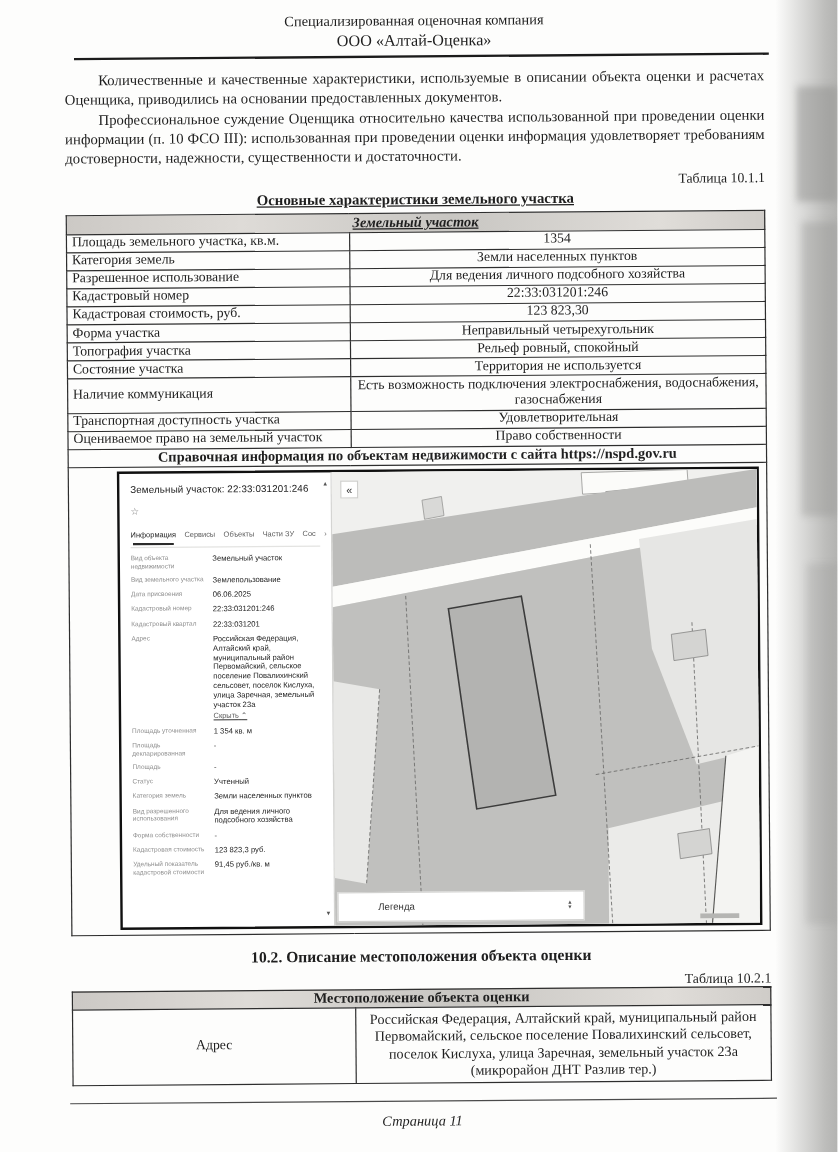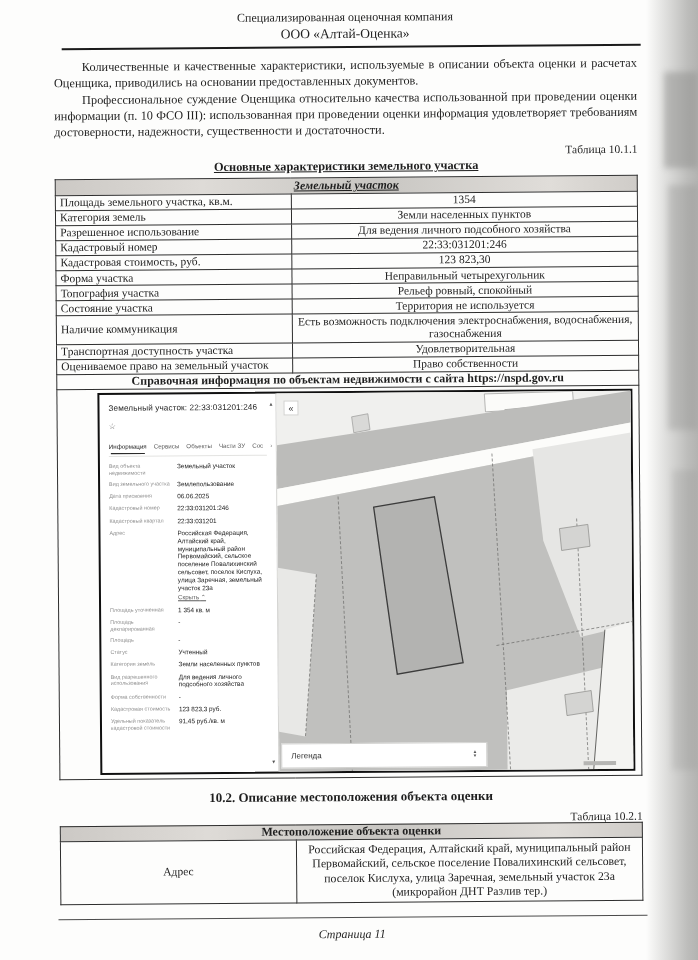--- a/index.html
+++ b/index.html
@@ -50,21 +50,21 @@
   .pscroll-up{position:absolute;top:4px;right:2px;font-size:5px;color:#555;}
   .pscroll-dn{position:absolute;bottom:3px;right:2px;font-size:5px;color:#555;}
 
   .mapwrap{flex:1;position:relative;background:#e7e7e5;}
   .mapwrap svg{display:block;width:100%;height:100%;}
   .collapse-btn{position:absolute;top:7px;left:7px;width:15px;height:15px;background:#fff;border:0.5px solid #cfcfcd;
       font-size:9px;line-height:14px;text-align:center;color:#333;box-sizing:border-box;}
   .legendbar{position:absolute;left:2px;bottom:3px;width:206px;height:25px;background:#fff;
       border:0.5px solid #d2d2d0;box-sizing:border-box;display:flex;align-items:center;
       justify-content:space-between;padding:0 9px;}
-  .legend-label{font-size:8px;color:#333;}
+  .legend-label{font-size:8px;color:#333;margin-left:24px;}
   .legend-arrows{display:flex;flex-direction:column;line-height:4px;font-size:4.5px;color:#555;}
 
   
   .sec2{text-align:center;font-weight:bold;font-size:13px;margin-top:11px;}
   .t2 td.c2v{text-align:center;font-size:11.8px;line-height:14.4px;padding:2px 10px;}
   .t2 td.c1{text-align:center;}
 
   
   .frule{border:none;border-top:1.5px solid #4a4a4a;margin:14px -4px 0 -2px;}
   .pagenum{text-align:center;font-style:italic;font-size:12px;margin-top:9px;}

